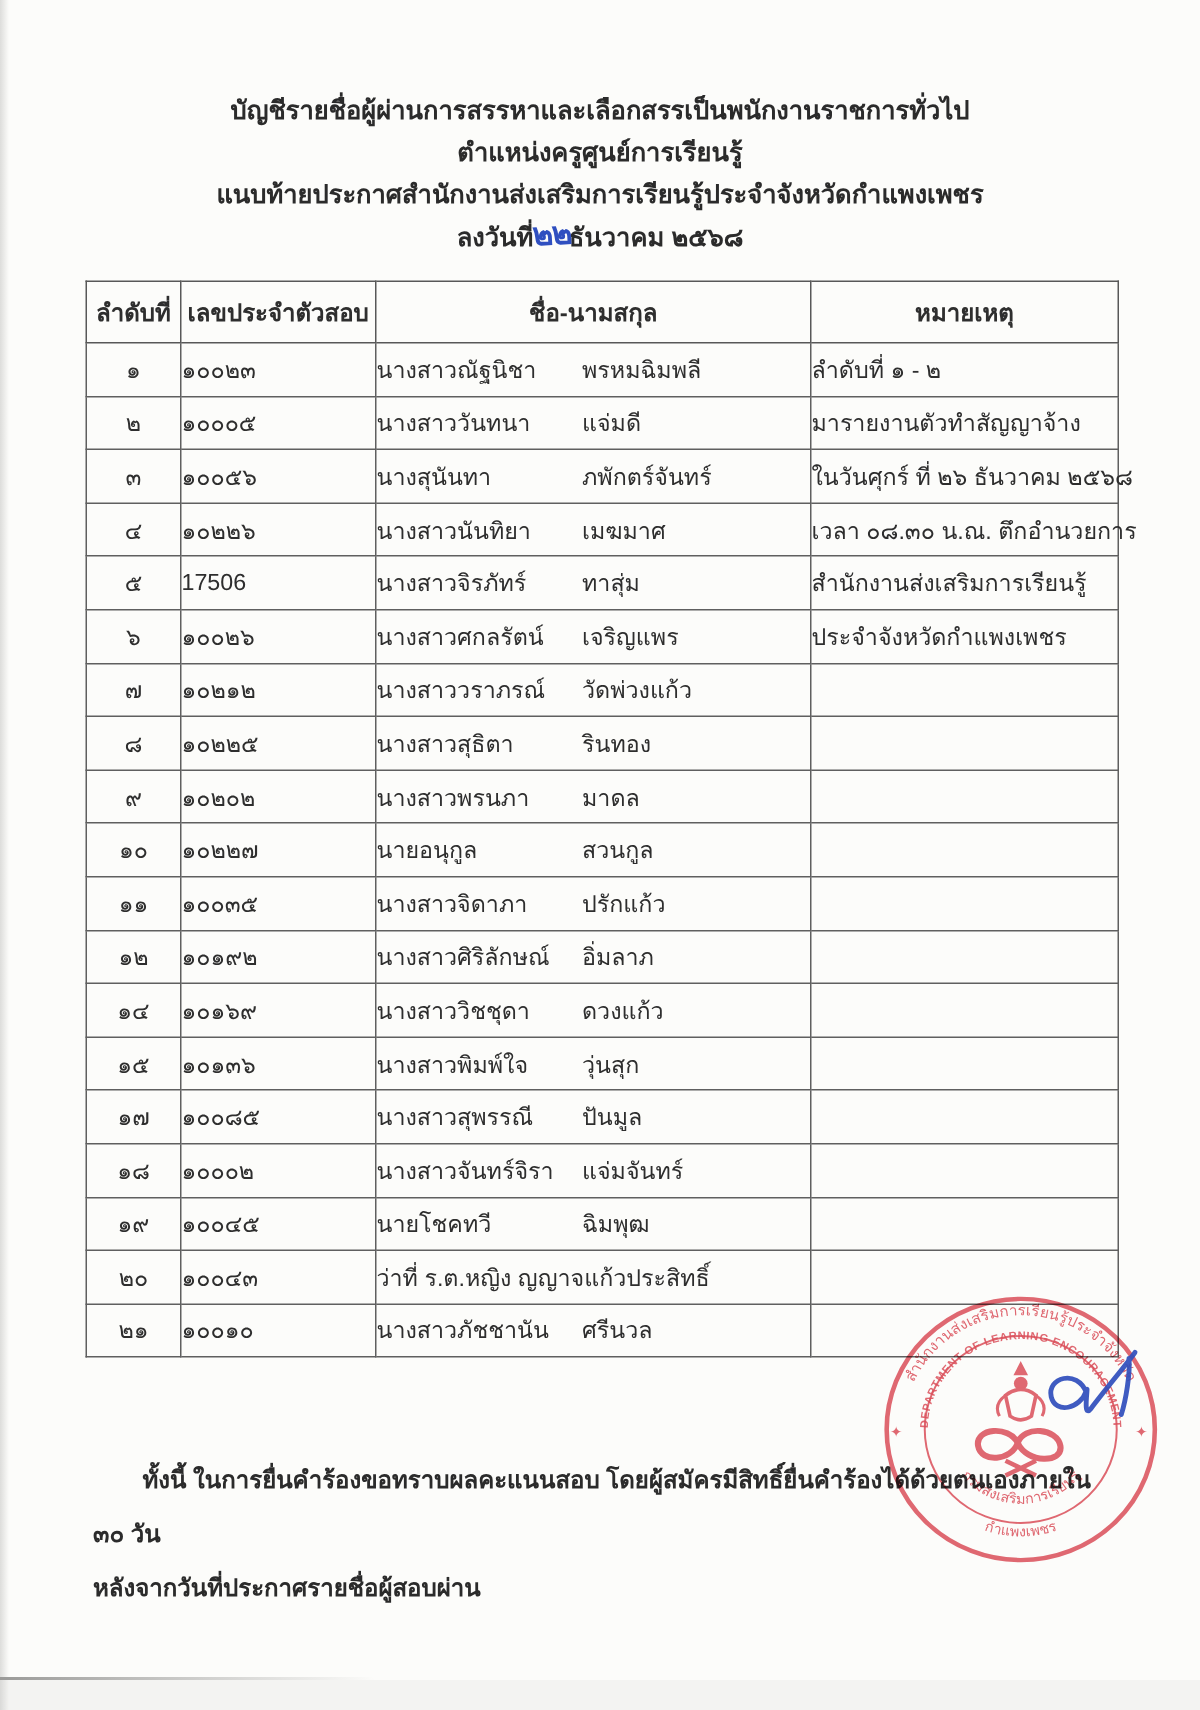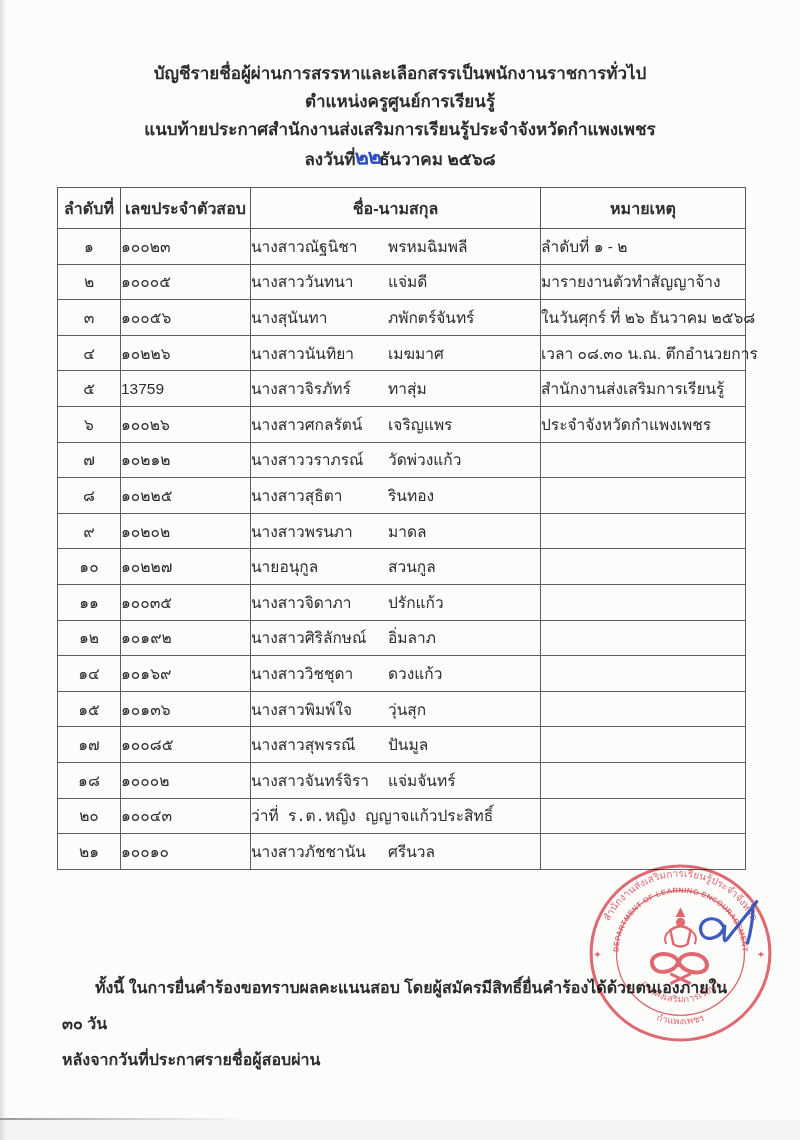--- a/index.html
+++ b/index.html
@@ -24,21 +24,21 @@
   
   table.results{position:absolute;left:57px;top:187px;width:688px;
     border-collapse:collapse;table-layout:fixed;border-radius:20px;}
   table.results th{height:40px;border:1.4px solid #585858;font-size:16px;
     font-weight:700;text-align:center;vertical-align:middle;padding:0;}
   table.results td{height:34.6px;border:1.2px solid #5f5f5f;font-size:15.5px;
     vertical-align:middle;padding:0;white-space:nowrap;overflow:visible;}
   td.c-no{text-align:center;}
   td.c-id{padding-left:15px;}
   td.c-name{padding-left:10px;}
-  td.c-name .first{display:inline-block;min-width:137px;font-family:Liberation Mono, monospace;}
+  td.c-name .first{display:inline-block;min-width:137px;}
   td.c-remark{padding-left:8px;}
   
   .doc-footer{position:absolute;left:62px;top:970px;width:680px;
     font-size:16px;font-weight:700;line-height:36px;color:#2b2b2b;}
   .doc-footer .l1{text-indent:33px;}
   
   .stamp-wrap{position:absolute;left:584px;top:859px;width:193px;height:188px;
     mix-blend-mode:multiply;pointer-events:none;}
   .stamp-wrap svg{width:100%;height:100%;}
   .stamp-red{color:var(--stamp-red,#dd4f5b);}
@@ -101,21 +101,21 @@
         <tr>
       <td class="c-no">๔</td>
       <td class="c-id">๑๐๒๒๖</td>
       <td class="c-name">
         <span class="first">นางสาวนันทิยา</span><span class="last">เมฆมาศ</span>
       </td>
       <td class="c-remark">เวลา ๐๘.๓๐ น.ณ. ตึกอำนวยการ</td>
     </tr>
         <tr>
       <td class="c-no">๕</td>
-      <td class="c-id">13759</td>
+      <td class="c-id">17506</td>
       <td class="c-name">
         <span class="first">นางสาวจิรภัทร์</span><span class="last">ทาสุ่ม</span>
       </td>
       <td class="c-remark">สำนักงานส่งเสริมการเรียนรู้</td>
     </tr>
         <tr>
       <td class="c-no">๖</td>
       <td class="c-id">๑๐๐๒๖</td>
       <td class="c-name">
         <span class="first">นางสาวศกลรัตน์</span><span class="last">เจริญแพร</span>
@@ -192,20 +192,28 @@
       <td class="c-name">
         <span class="first">นางสาวสุพรรณี</span><span class="last">ปันมูล</span>
       </td>
       <td class="c-remark"></td>
     </tr>
         <tr>
       <td class="c-no">๑๘</td>
       <td class="c-id">๑๐๐๐๒</td>
       <td class="c-name">
         <span class="first">นางสาวจันทร์จิรา</span><span class="last">แจ่มจันทร์</span>
+      </td>
+      <td class="c-remark"></td>
+    </tr>
+        <tr>
+      <td class="c-no">๑๙</td>
+      <td class="c-id">๑๐๐๔๕</td>
+      <td class="c-name">
+        <span class="first">นายโชคทวี</span><span class="last">ฉิมพุฒ</span>
       </td>
       <td class="c-remark"></td>
     </tr>
         <tr>
       <td class="c-no">๒๐</td>
       <td class="c-id">๑๐๐๔๓</td>
       <td class="c-name">
         <span class="first">ว่าที่ ร.ต.หญิง ญญาจ</span><span class="last">แก้วประสิทธิ์</span>
       </td>
       <td class="c-remark"></td>

